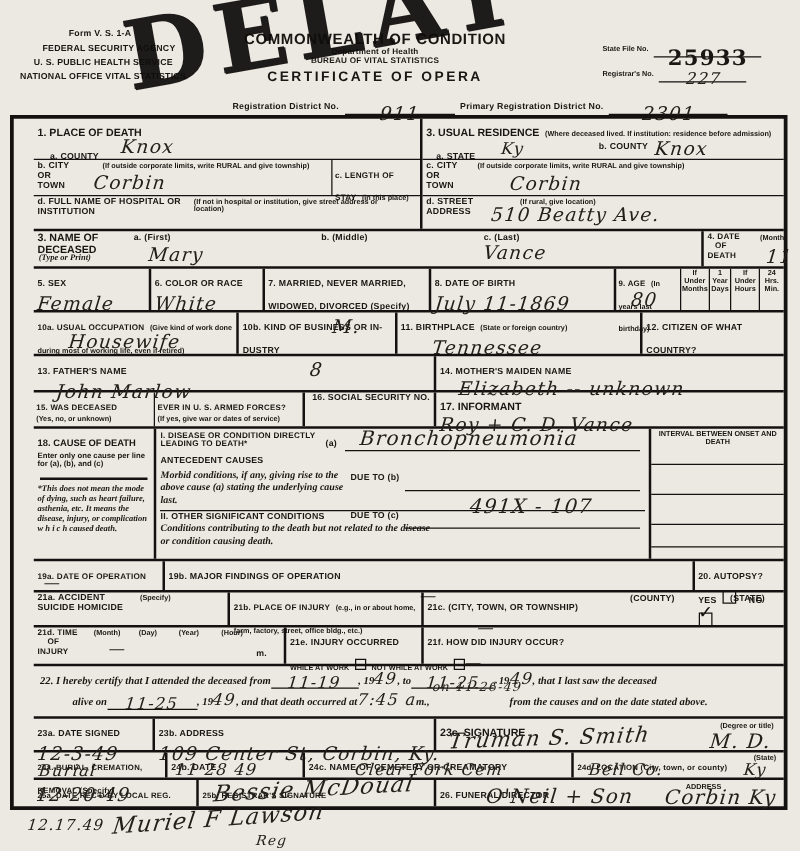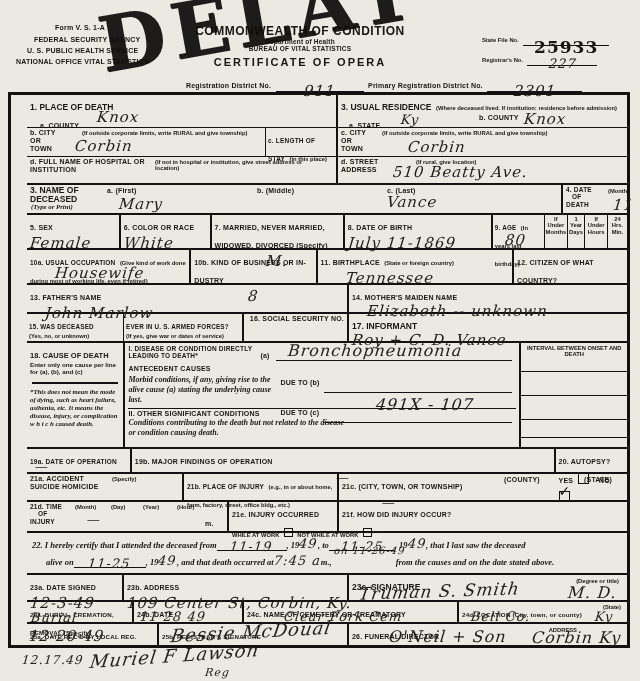--- a/index.html
+++ b/index.html
@@ -248,21 +248,21 @@
       </div>
       <div class="c" style="width:433px;">
         <div style="position:relative; height:18px;">
           <span class="lb" style="font-size:6.5px; display:inline-block; width:128px;">I. DISEASE OR CONDITION DIRECTLY LEADING TO DEATH*</span>
           <span class="lb abs" style="left:132px; top:8px;">(a)</span>
           <span class="bl abs" style="left:148px; right:4px; top:5px;"></span>
           <span class="hw hw-lg abs" style="left:160px; top:-3px; font-size:16px;">Bronchopneumonia</span>
         </div>
         <div class="lb" style="margin-top:3px;">ANTECEDENT CAUSES</div>
         <div style="display:flex; margin-top:2px;">
-          <div class="it" style="width:148px;">Morbid conditions, if any, giving rise to the alive cause (a) stating the underlying cause last.</div>
+          <div class="it" style="width:148px;">Morbid conditions, if any, giving rise to the above cause (a) stating the underlying cause last.</div>
           <div class="grow" style="position:relative;">
             <span class="lb abs" style="left:4px; top:4px;">DUE TO (b)</span>
             <span class="bl abs" style="left:48px; right:4px; top:6px;"></span>
             <span class="lb abs" style="left:4px; top:34px;">DUE TO (c)</span>
             <span class="bl abs" style="left:48px; right:4px; top:36px;"></span>
             <span class="hw hw-lg abs" style="left:100px; top:20px; font-size:16px;">491X - 107</span>
           </div>
         </div>
         <div class="lb" style="margin-top:3px; border-top:1.5px solid #141210; padding-top:1px;">II. OTHER SIGNIFICANT CONDITIONS</div>
         <div class="it" style="width:220px;">Conditions contributing to the death but not related to the disease or condition causing death.</div>
@@ -345,21 +345,21 @@
     <div class="row" style="height:42px;">
       <div class="c last grow" style="font-size:0; padding:3px 5px;">
         <span class="it" style="font-size:8.5px;">22. I hereby certify that I attended the deceased from</span>
         <span class="bl" style="width:70px; text-align:center;"><span class="hw">11-19</span></span>
         <span class="it" style="font-size:8.5px;">, 19</span><span class="hw">49</span>
         <span class="it" style="font-size:8.5px;">, to</span>
         <span class="bl" style="width:66px; text-align:center;"><span class="hw">11-25</span></span>
         <span class="it" style="font-size:8.5px;">, 19</span><span class="hw">49</span>
         <span class="it" style="font-size:8.5px;">, that I last saw the deceased</span>
         <div style="margin-top:2px; position:relative;">
-          <span class="it" style="font-size:8.5px; margin-left:14px;">alive on</span>
+          <span class="it" style="font-size:8.5px; margin-left:26px;">alive on</span>
           <span class="bl" style="width:72px; text-align:center;"><span class="hw">11-25</span></span>
           <span class="it" style="font-size:8.5px;">, 19</span><span class="hw">49</span>
           <span class="it" style="font-size:8.5px;">, and that death occurred at</span>
           <span class="hw">7:45 a</span>
           <span class="it" style="font-size:8.5px;">m.,</span>
           <span class="hw hw-sm abs" style="top:-8px; margin-left:2px;">on 11-26-49</span>
           <span class="it" style="font-size:8.5px; margin-left:64px;">from the causes and on the date stated above.</span>
         </div>
       </div>
     </div>

